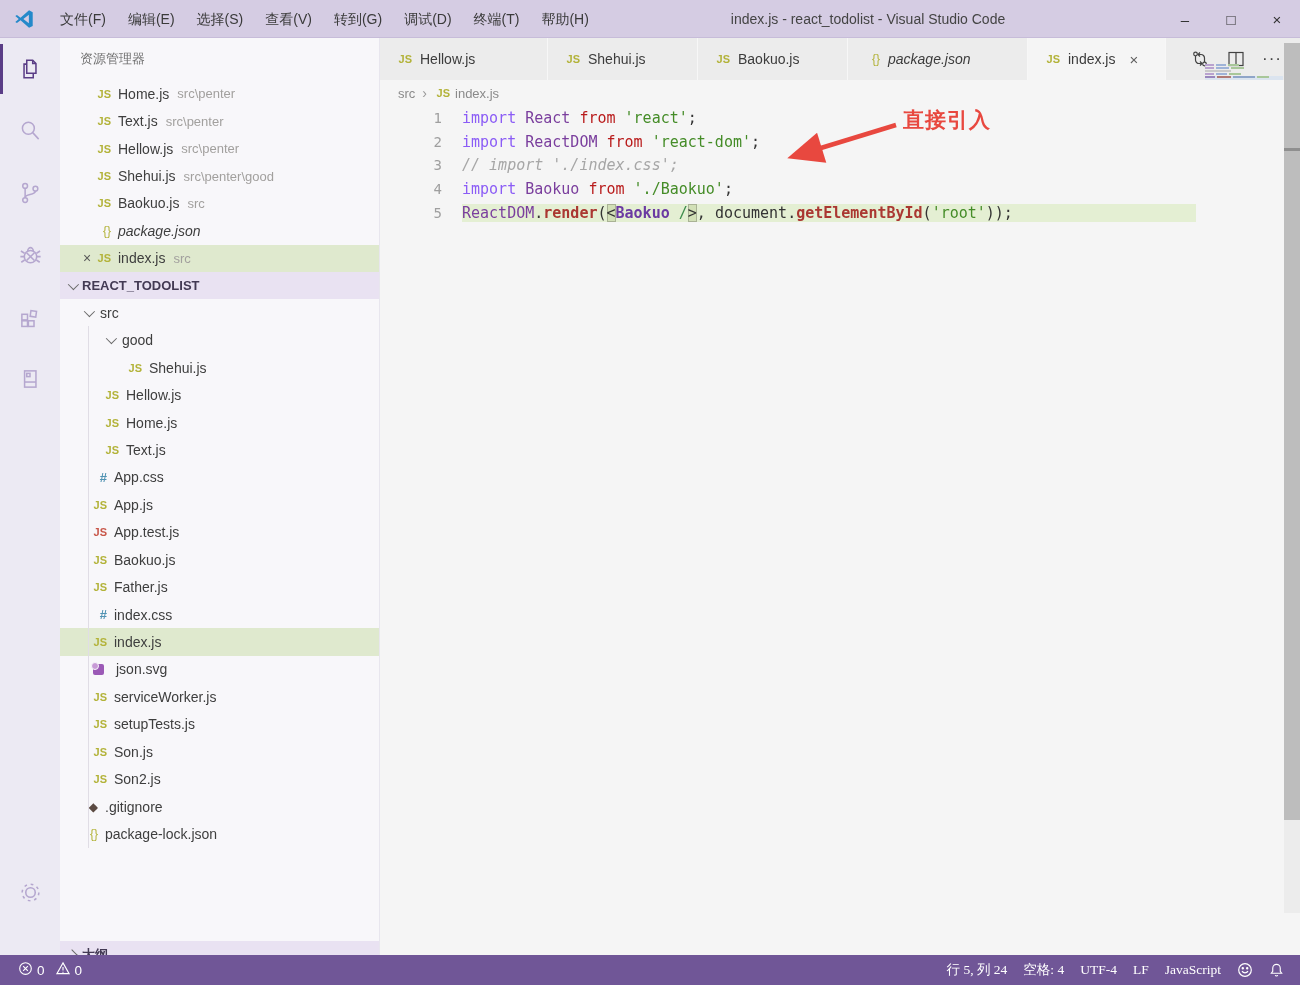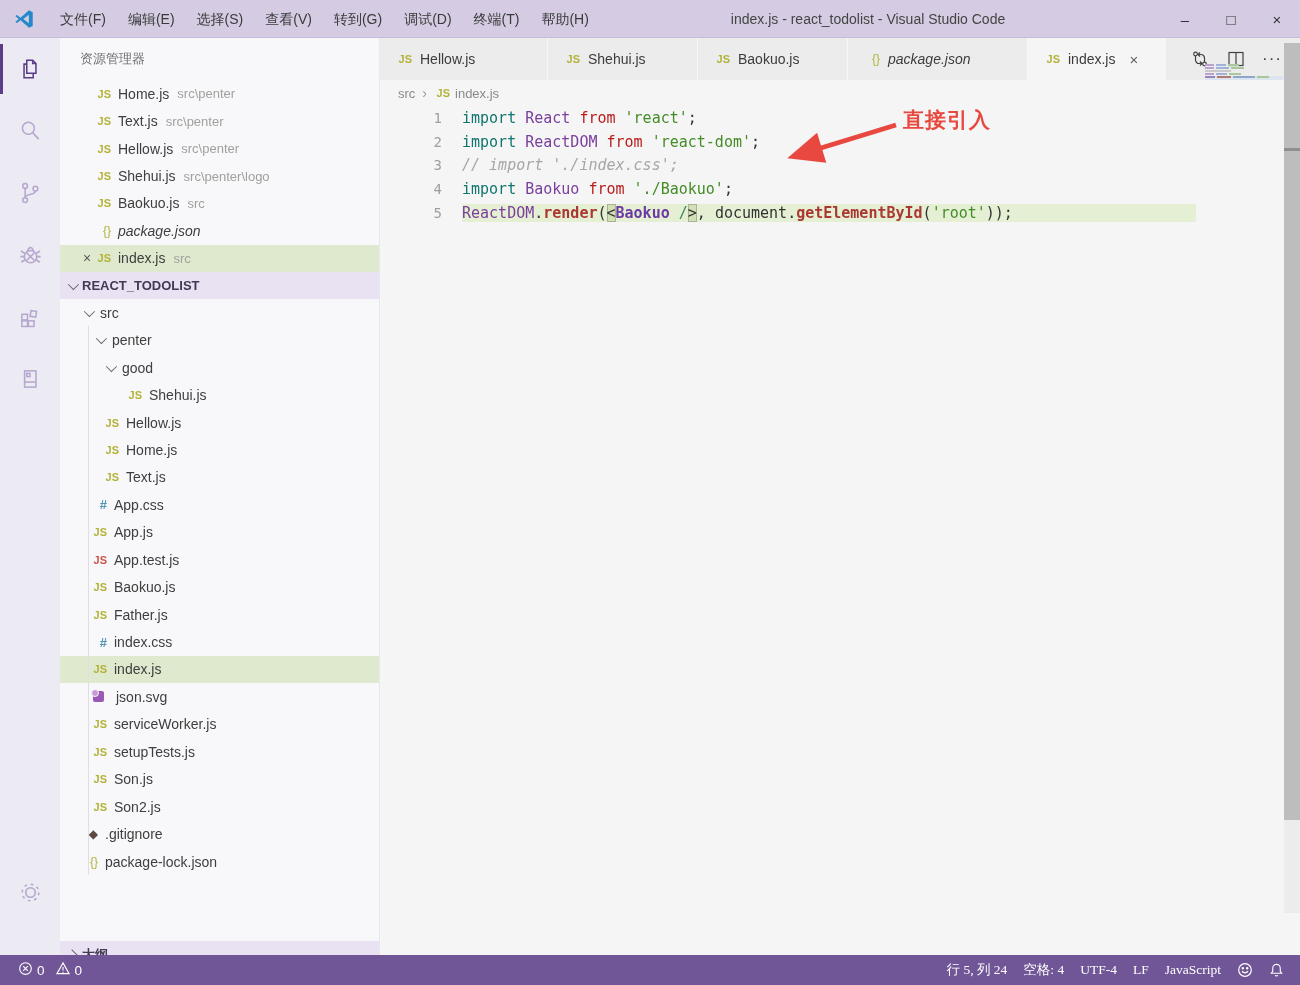--- a/index.html
+++ b/index.html
@@ -89,21 +89,21 @@
   .breadcrumb .fi { margin:0 5px 0 0; }
   .bc-item { display:flex; align-items:center; }
 
   
   .code { position:absolute; left:0; top:68px; font-family:"DejaVu Sans Mono","Liberation Mono",monospace;
     font-size:15px; }
   .code-line { display:flex; height:23.8px; align-items:center; }
   .gutter { width:62px; text-align:right; color:#9f9f9f; font-size:14px; flex:none; }
   .lcontent { margin-left:20px; width:734px; white-space:pre; }
   .code-line.hl .lcontent { background:#e4efd3; }
-  .kw{color:#0f766e} .kw2{color:#b91c1c} .vr{color:#7a3e9d} .st{color:#448c27}
+  .kw{color:#8b5cf6} .kw2{color:#b91c1c} .vr{color:#7a3e9d} .st{color:#448c27}
   .cm{color:#a6a6a6;font-style:italic} .fn{color:#aa3731;font-weight:bold}
   .tg{color:#6b3aa2;font-weight:bold} .sl{color:#3d8c4b} .tx{color:#333}
   .bx{background:#d2e0b7; box-shadow:0 0 0 1px #a9b295 inset; color:#333}
 
   
   .annotation-text { position:absolute; left:523px; top:68px; color:#e8483f;
     font-size:21px; font-weight:bold; letter-spacing:1px; }
   .annotation-arrow { position:absolute; left:0; top:0; pointer-events:none; }
 
   
@@ -220,21 +220,21 @@
           <span class="dir">src\penter</span>
         </div>
         <div class="row oe-row">
           <span class="fi fi-js">JS</span>
           <span class="fname">Hellow.js</span>
           <span class="dir">src\penter</span>
         </div>
         <div class="row oe-row">
           <span class="fi fi-js">JS</span>
           <span class="fname">Shehui.js</span>
-          <span class="dir">src\penter\logo</span>
+          <span class="dir">src\penter\good</span>
         </div>
         <div class="row oe-row">
           <span class="fi fi-js">JS</span>
           <span class="fname">Baokuo.js</span>
           <span class="dir">src</span>
         </div>
         <div class="row oe-row preview">
           <span class="fi fi-json">{}</span>
           <span class="fname">package.json</span>
         </div>
@@ -248,24 +248,20 @@
 
     <div class="sec-header">
       <span class="chev down"></span>
       <span>REACT_TODOLIST</span>
     </div>
     <div id="file-tree" class="tree tree-wrap">
       <div class="indent-guide"></div>
     <div class="row fo1">
           <span class="chev down"></span>
           <span class="fname">src</span>
-        </div>
-        <div class="row fo2">
-          <span class="chev down"></span>
-          <span class="fname">penter</span>
         </div>
         <div class="row fo3">
           <span class="chev down"></span>
           <span class="fname">good</span>
         </div>
         <div class="row fl4">
           <span class="fi fi-js">JS</span>
           <span class="fname">Shehui.js</span>
         </div>
         <div class="row fl3">

